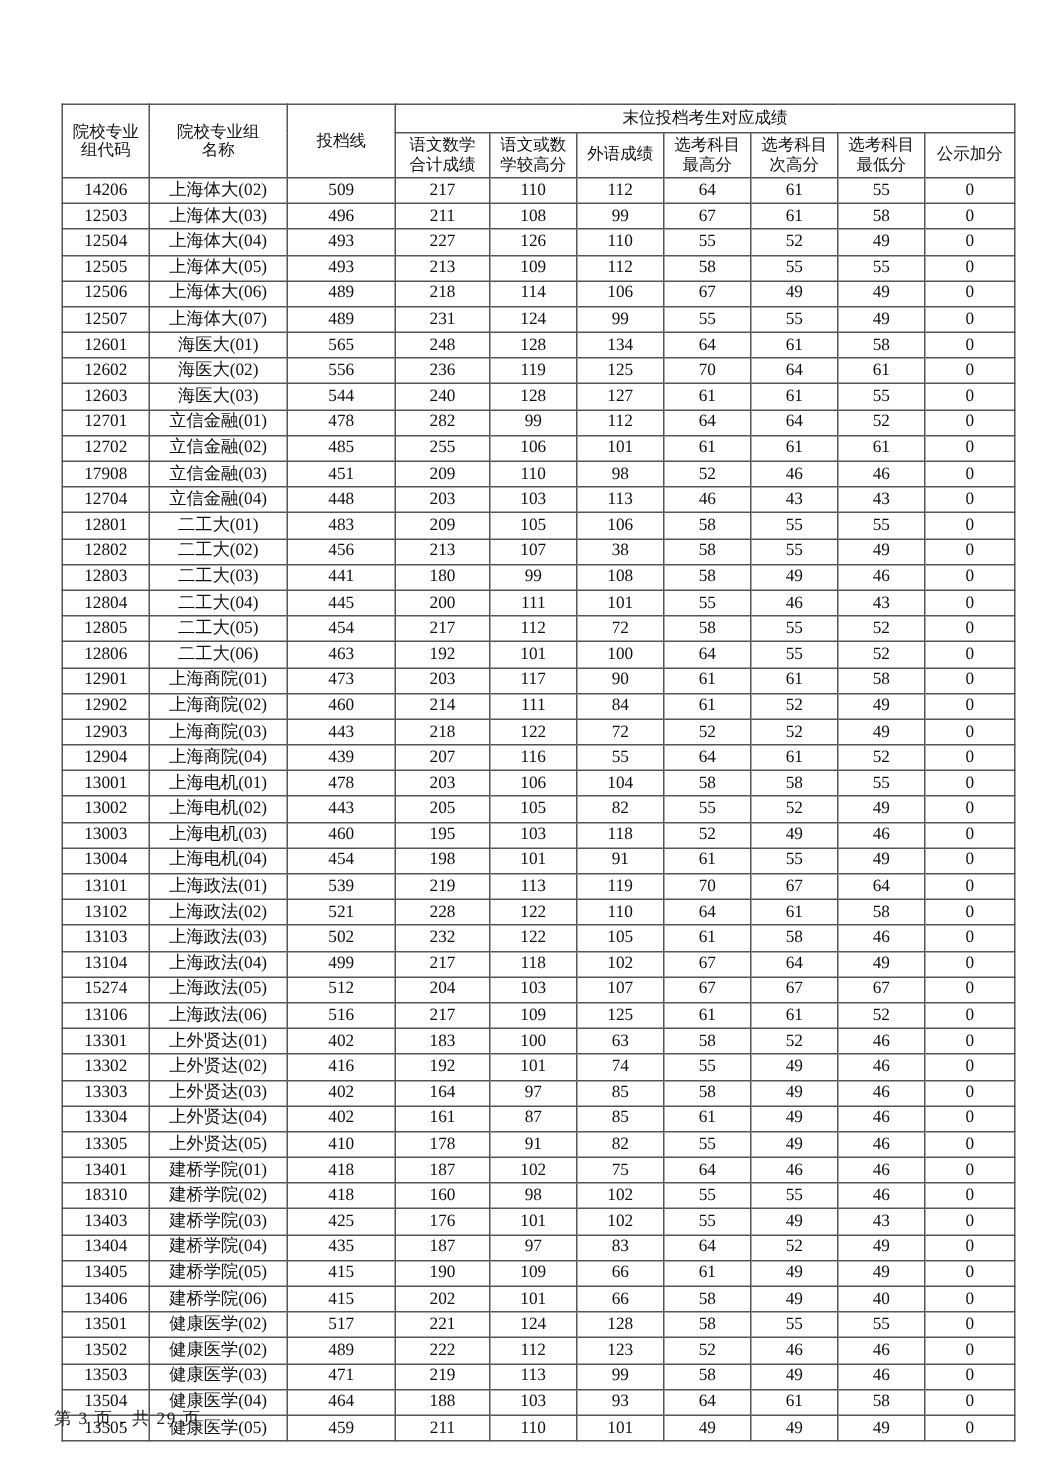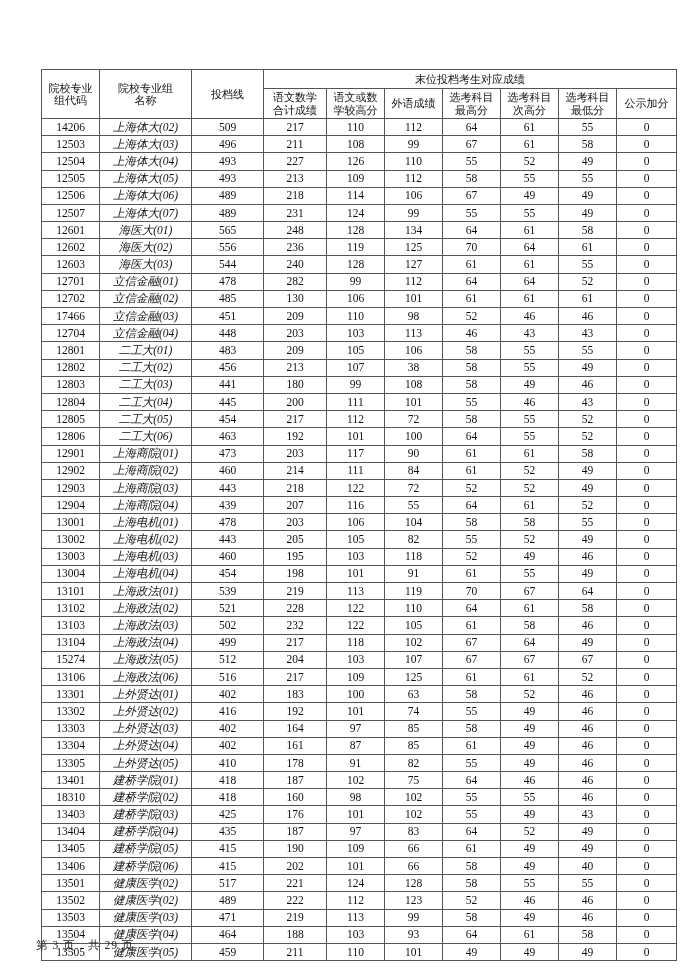--- a/index.html
+++ b/index.html
@@ -64,21 +64,20 @@
   .col-higher { width: 58px; }
   .col-foreign{ width: 58px; }
   .col-max    { width: 58px; }
   .col-second { width: 58px; }
   .col-min    { width: 58px; }
   .col-bonus  { width: 60px; }
 
   td.c-name {
     text-align: center;
     letter-spacing: 0;
-    font-style: italic;
   }
   .hdr-group {
     font-size: 11.5px;
     padding: 3px 0 !important;
   }
   .hdr-tall {
     font-size: 11px;
   }
   .hdr-two-line span {
     display: block;
@@ -270,30 +269,30 @@
             <td>112</td>
             <td>64</td>
             <td>64</td>
             <td>52</td>
             <td>0</td>
           </tr>
           <tr>
             <td>12702</td>
             <td class="c-name">立信金融(02)</td>
             <td>485</td>
-            <td>130</td>
+            <td>255</td>
             <td>106</td>
             <td>101</td>
             <td>61</td>
             <td>61</td>
             <td>61</td>
             <td>0</td>
           </tr>
           <tr>
-            <td>17466</td>
+            <td>17908</td>
             <td class="c-name">立信金融(03)</td>
             <td>451</td>
             <td>209</td>
             <td>110</td>
             <td>98</td>
             <td>52</td>
             <td>46</td>
             <td>46</td>
             <td>0</td>
           </tr>

